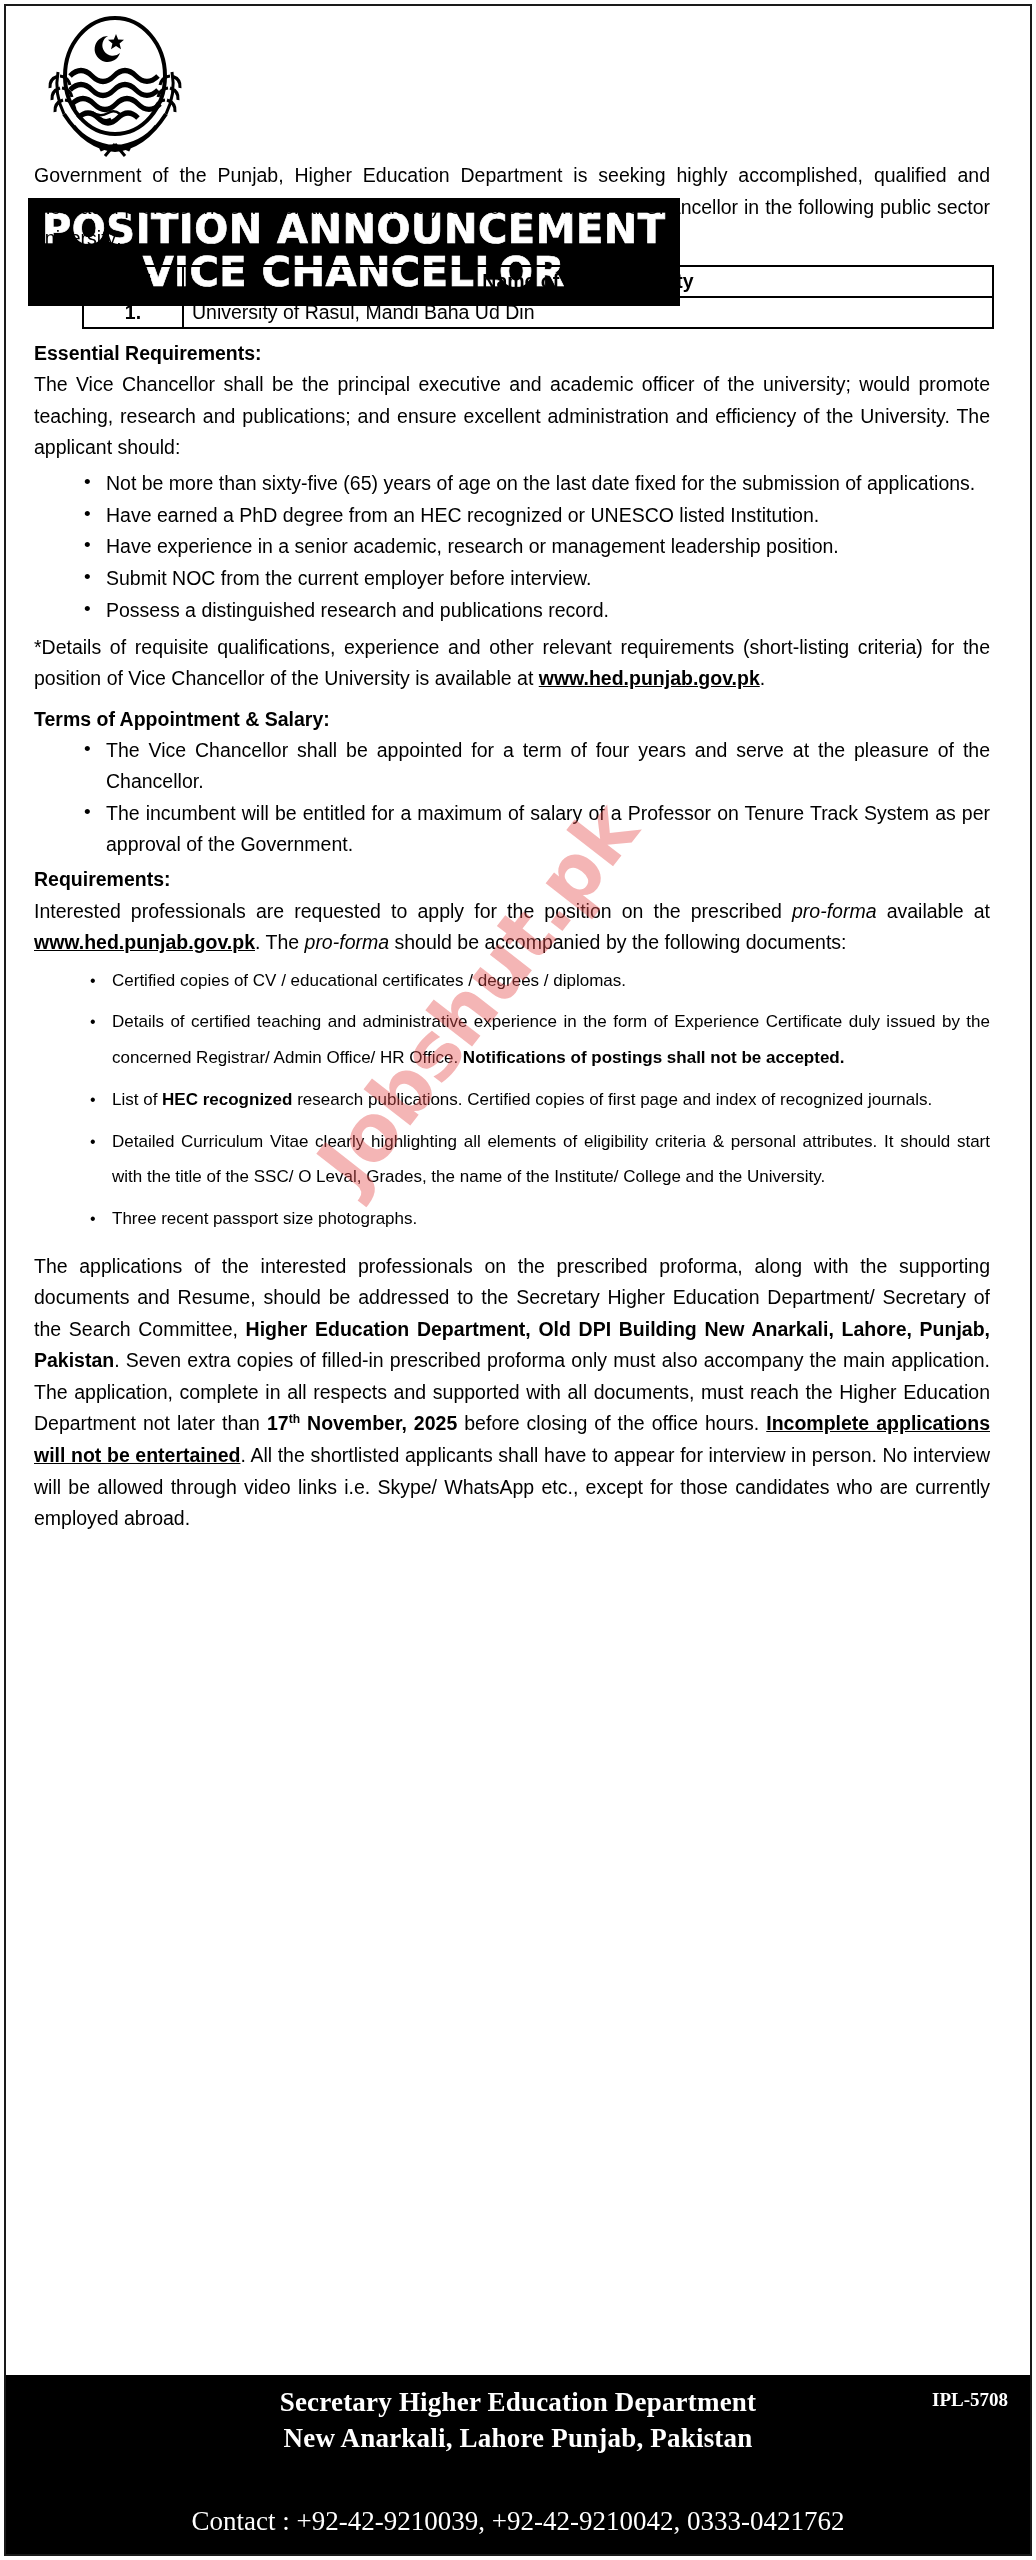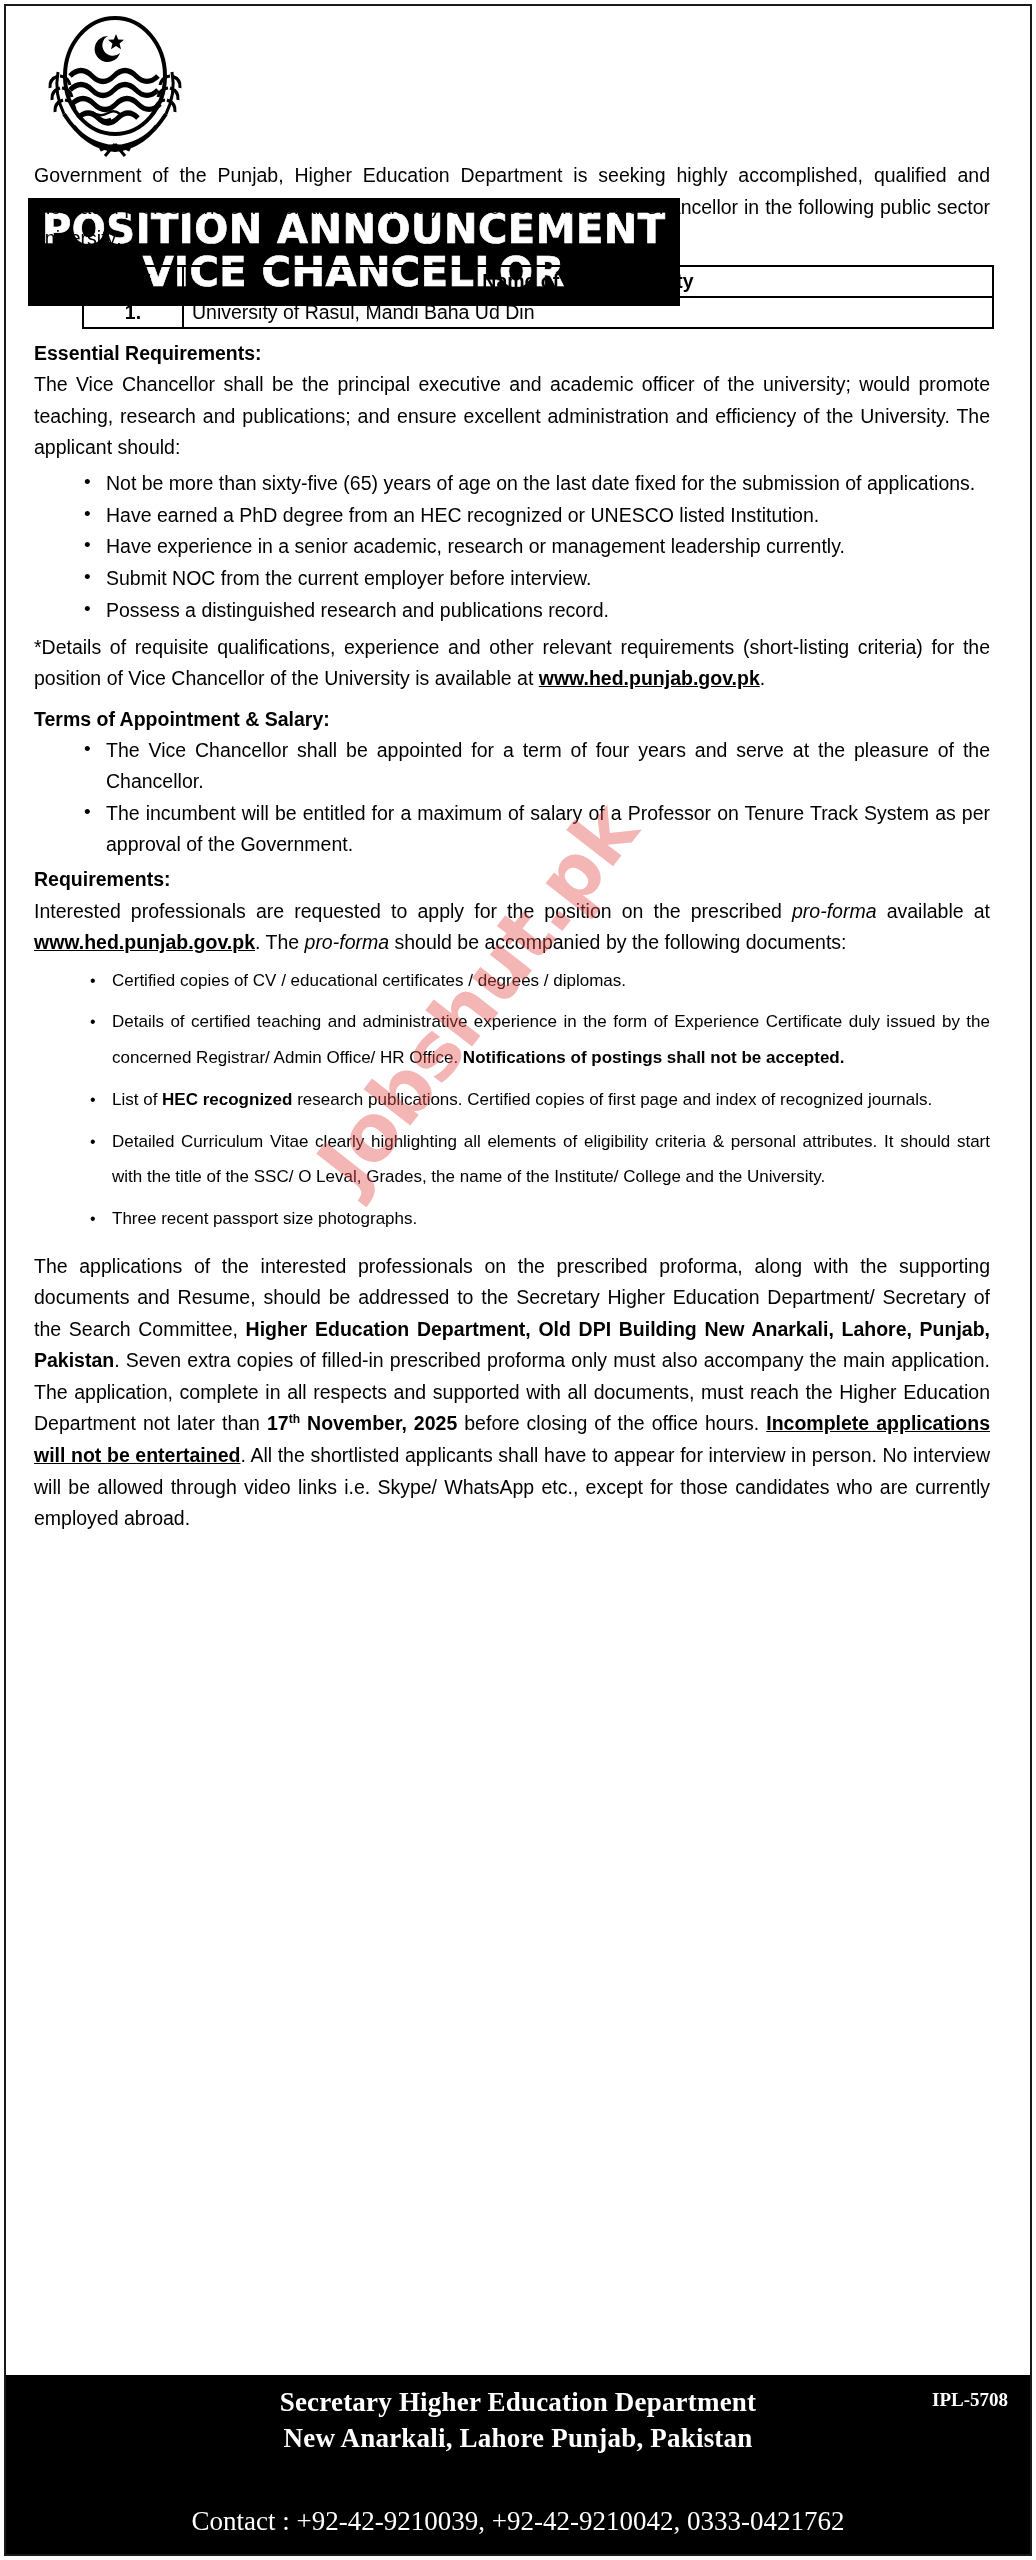--- a/index.html
+++ b/index.html
@@ -266,21 +266,21 @@
           <td class="nm">University of Rasul, Mandi Baha Ud Din</td>
         </tr>
       </tbody>
     </table>
 
     <div class="sec-head">Essential Requirements:</div>
     <p class="para">The Vice Chancellor shall be the principal executive and academic officer of the university; would promote teaching, research and publications; and ensure excellent administration and efficiency of the University. The applicant should:</p>
     <ul class="bullets">
       <li>Not be more than sixty-five (65) years of age on the last date fixed for the submission of applications.</li>
       <li>Have earned a PhD degree from an HEC recognized or UNESCO listed Institution.</li>
-      <li>Have experience in a senior academic, research or management leadership currently.</li>
+      <li>Have experience in a senior academic, research or management leadership position.</li>
       <li>Submit NOC from the current employer before interview.</li>
       <li>Possess a distinguished research and publications record.</li>
     </ul>
 
     <p class="para"><span>*Details of requisite qualifications, experience and other relevant requirements (short-listing criteria) for the position of Vice Chancellor of the University is available at </span><b class="u">www.hed.punjab.gov.pk</b><span>.</span></p>
 
     <div class="sec-head">Terms of Appointment &amp; Salary:</div>
     <ul class="bullets">
       <li>The Vice Chancellor shall be appointed for a term of four years and serve at the pleasure of the Chancellor.</li>
       <li>The incumbent will be entitled for a maximum of salary of a Professor on Tenure Track System as per approval of the Government.</li>

